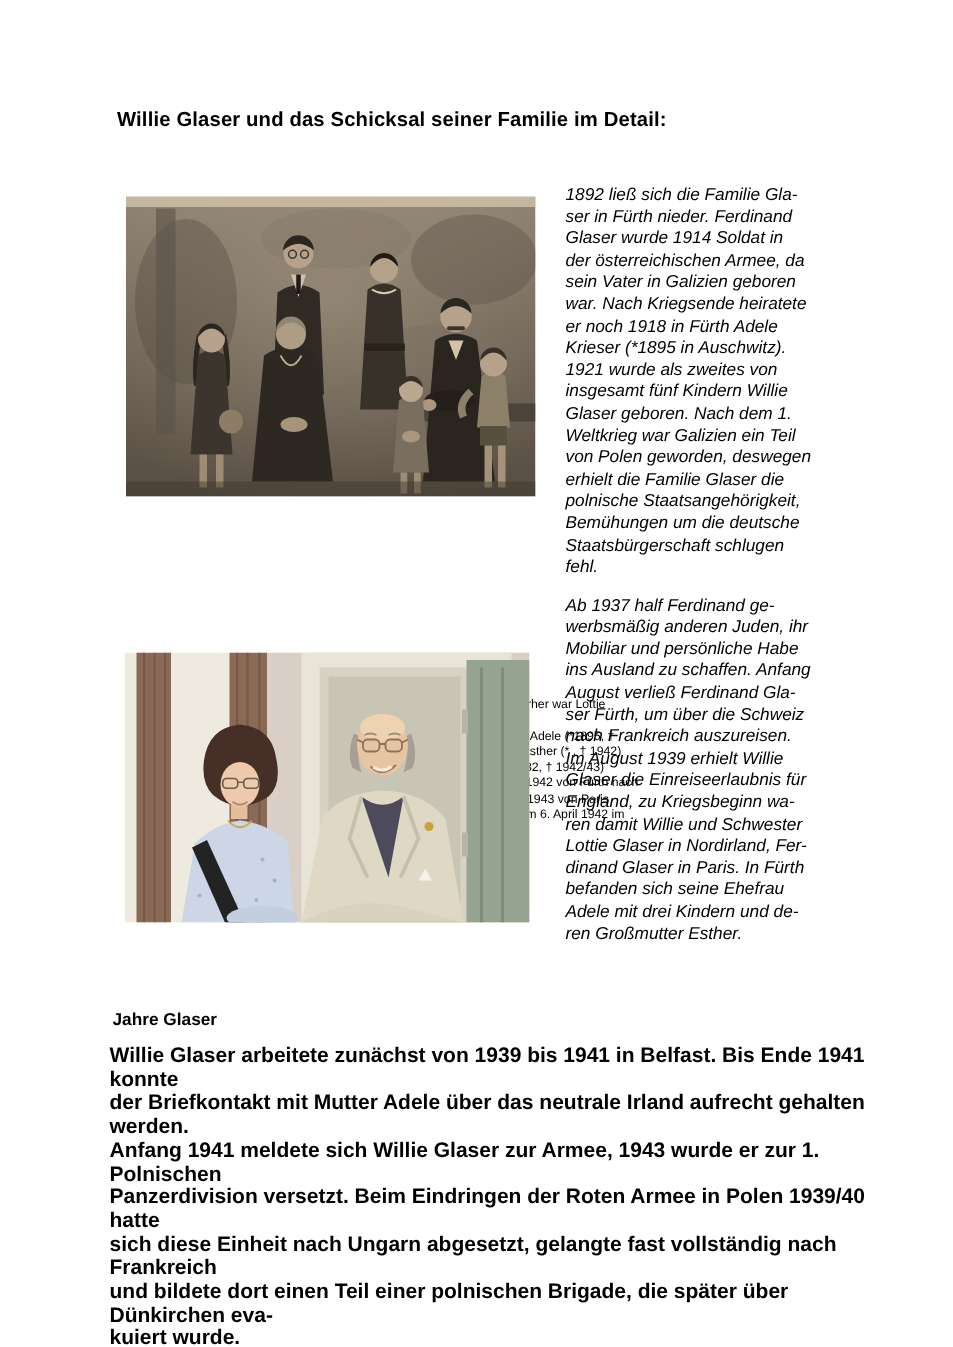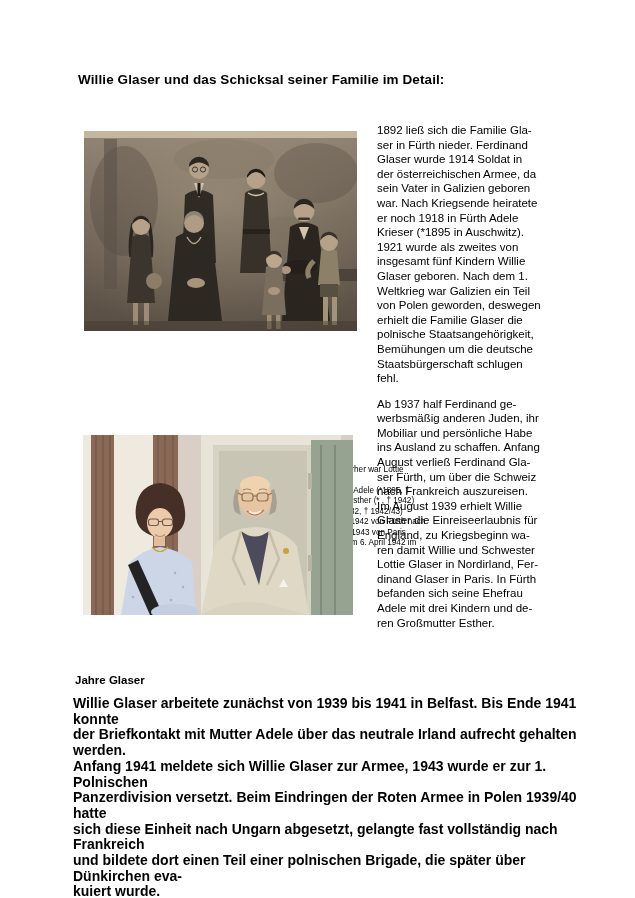--- a/index.html
+++ b/index.html
@@ -16,21 +16,21 @@
   .photo2{position:absolute;left:83px;top:435px;width:270px;height:180px;}
   .photo1 svg,.photo2 svg{display:block;}
   .caption1{
     position:absolute;left:78px;top:334px;width:300px;
     font-size:8.2px;line-height:10.45px;white-space:pre-line;
   }
   .right-col{
     position:absolute;left:377px;top:123px;width:200px;
     font-size:11.5px;line-height:14.6px;
   }
-  .right-col p{margin:0 0 11px 0;white-space:pre-line;}
+  .right-col p{margin:0 0 11px 0;white-space:pre-line;font-style:italic;}
   .section-heading{
     position:absolute;left:75px;top:674px;margin:0;
     font-size:11.5px;font-weight:bold;
   }
   .section-body{
     position:absolute;left:73px;top:696px;width:507px;margin:0;
     font-size:14px;line-height:15.7px;white-space:pre-line;font-weight:bold;
   }
 </style>
 </head>

